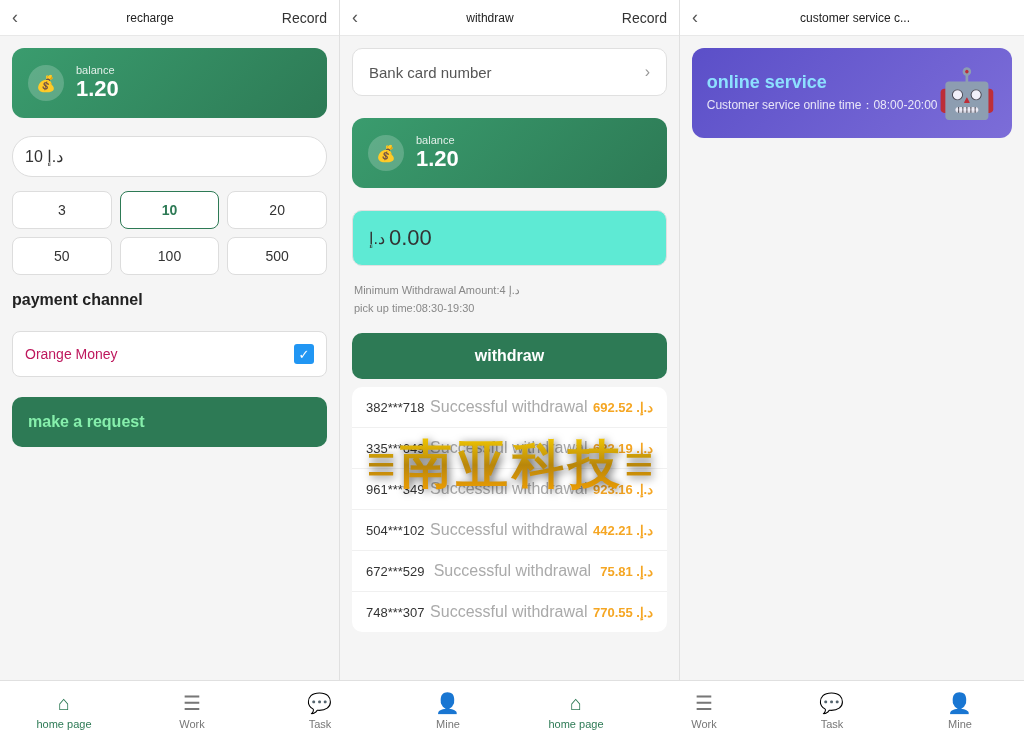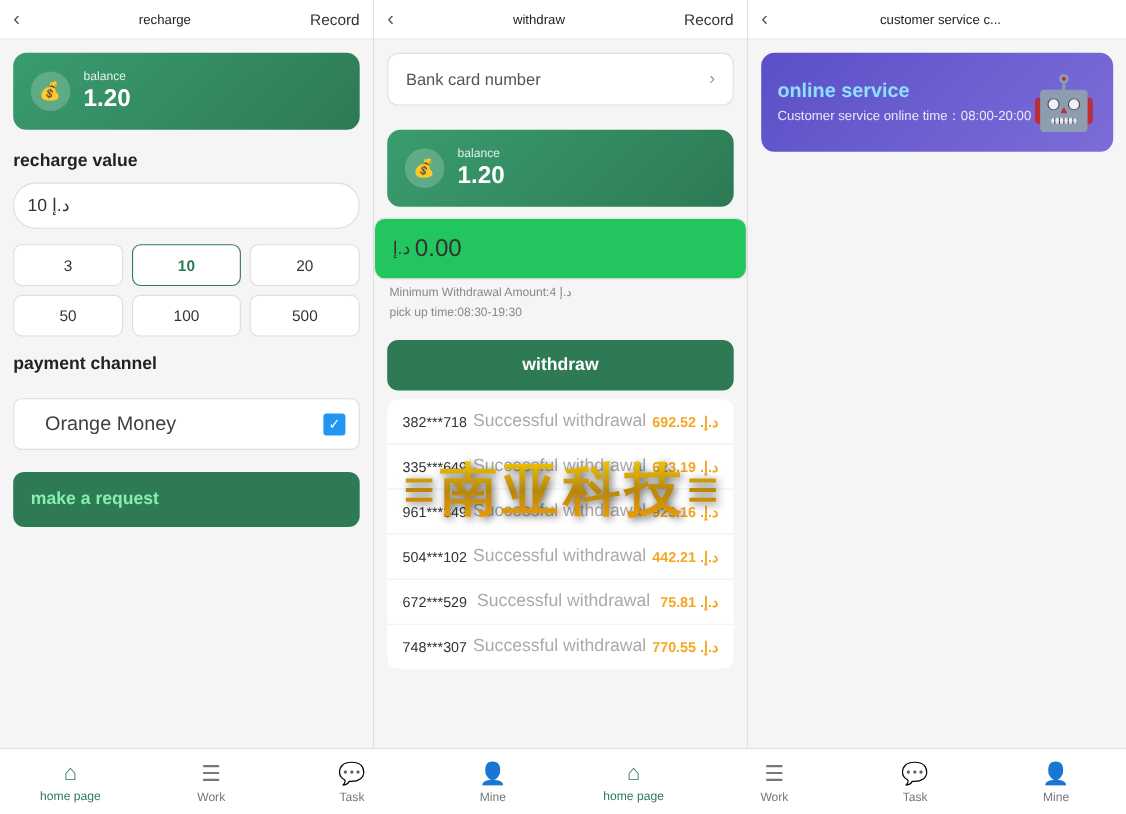--- a/index.html
+++ b/index.html
@@ -31,33 +31,33 @@
     .section-label { font-size: 16px; font-weight: 600; color: #222; padding: 8px 12px 4px; }
 
     .recharge-input-wrap { margin: 6px 12px; background: #fff; border: 1px solid #ddd; border-radius: 20px; padding: 10px 12px; font-size: 16px; color: #333; }
 
     .amount-grid { display: grid; grid-template-columns: repeat(3, 1fr); gap: 8px; margin: 8px 12px; }
     .amount-btn { padding: 10px 0; text-align: center; border: 1px solid #ddd; border-radius: 8px; background: #fff; font-size: 14px; color: #333; cursor: pointer; }
     .amount-btn.selected { border-color: #2d7a55; background: #fff; color: #2d7a55; font-weight: 600; }
 
     .payment-section { margin: 10px 12px 6px; }
     .payment-channel-row { display: flex; align-items: center; justify-content: space-between; background: #fff; border: 1px solid #ddd; border-radius: 8px; padding: 12px; margin-top: 8px; }
-    .payment-channel-label { font-size: 18px; color: #404040; margin-left: 16px; }
+    .payment-channel-label { font-size: 14px; color: #be185d; }
     .checkbox-blue { width: 20px; height: 20px; background: #2196f3; border-radius: 3px; display: flex; align-items: center; justify-content: center; color: #fff; font-size: 13px; }
 
     .make-request-btn { margin: 14px 12px; background: #2d7a55; color: #86efac; border: none; border-radius: 10px; padding: 16px; font-size: 16px; font-weight: 600; text-align: left; cursor: pointer; }
 
     
     .bank-card-row { margin: 12px; background: #fff; border: 1px solid #e0e0e0; border-radius: 10px; padding: 14px 16px; display: flex; align-items: center; justify-content: space-between; }
     .bank-card-text { font-size: 15px; color: #555; text-align: right; }
     .chevron-right { font-size: 16px; color: #999; }
 
     .withdraw-balance-card { margin: 10px 12px; border-radius: 12px; background: linear-gradient(135deg, #3a9c6e, #2d7a55); padding: 16px; color: #fff; display: flex; align-items: center; gap: 12px; }
 
-    .amount-display { background: #22c55e; border: 1px solid #e0e0e0; border-radius: 10px; padding: 14px 16px; display: flex; align-items: center; gap: 4px; }
+    .amount-display { margin: 12px; background: #5eead4; border: 1px solid #e0e0e0; border-radius: 10px; padding: 14px 16px; display: flex; align-items: center; gap: 4px; }
     .amount-currency { font-size: 16px; color: #333; }
     .amount-value { font-size: 22px; color: #333; }
 
     .withdrawal-info { padding: 4px 14px 8px; font-size: 11px; color: #888; line-height: 1.6; }
 
     .withdraw-btn { margin: 8px 12px; background: #2d7a55; color: #fff; border: none; border-radius: 10px; padding: 14px; font-size: 16px; font-weight: 600; text-align: center; cursor: pointer; }
 
     .withdrawal-list { margin: 0 12px; background: #fff; border-radius: 10px; overflow: hidden; }
     .withdrawal-item { display: flex; align-items: center; justify-content: space-between; padding: 11px 14px; border-bottom: 1px solid #f0f0f0; }
     .withdrawal-item:last-child { border-bottom: none; }
@@ -73,21 +73,21 @@
     .cs-robot { font-size: 48px; opacity: 0.9; }
 
     
     .bottom-nav { display: flex; background: #fff; border-top: 1px solid #e0e0e0; height: 60px; }
     .bottom-nav-half { display: flex; flex: 1; }
     .nav-item { flex: 1; display: flex; flex-direction: column; align-items: center; justify-content: center; gap: 3px; cursor: pointer; }
     .nav-icon { font-size: 20px; color: #777; }
     .nav-label { font-size: 11px; color: #777; }
     .nav-item.active .nav-icon, .nav-item.active .nav-label { color: #2d7a55; }
 
-    .watermark-overlay { position: absolute; top: 411px; left: 50%; transform: translateX(-50%); z-index: 100; pointer-events: none; }
+    .watermark-overlay { position: absolute; top: 430px; left: 50%; transform: translateX(-50%); z-index: 100; pointer-events: none; }
     .watermark-text { font-size: 52px; font-weight: 900; background: linear-gradient(180deg, #ffd700, #b8860b, #ffa500); -webkit-background-clip: text; -webkit-text-fill-color: transparent; background-clip: text; text-shadow: none; filter: drop-shadow(2px 2px 4px rgba(0,0,0,0.6)); white-space: nowrap; font-family: 'SimHei', serif; letter-spacing: 4px; }
 
     .relative-container { position: relative; display: flex; flex: 1; flex-direction: column; }
   </style>
 </head>
 <body>
 
 <div class="relative-container">
   <div class="panels-container">
 
@@ -99,21 +99,20 @@
       </div>
 
       <div class="recharge-balance-card">
         <div class="balance-icon">💰</div>
         <div class="balance-info">
           <span class="balance-label">balance</span>
           <span class="balance-amount">1.20</span>
         </div>
       </div>
 
-      <div class="section-label">recharge value</div>
 
       <div class="recharge-input-wrap">د.إ  10</div>
 
       <div class="amount-grid">
         <div class="amount-btn">3</div>
         <div class="amount-btn selected">10</div>
         <div class="amount-btn">20</div>
         <div class="amount-btn">50</div>
         <div class="amount-btn">100</div>
         <div class="amount-btn">500</div>

